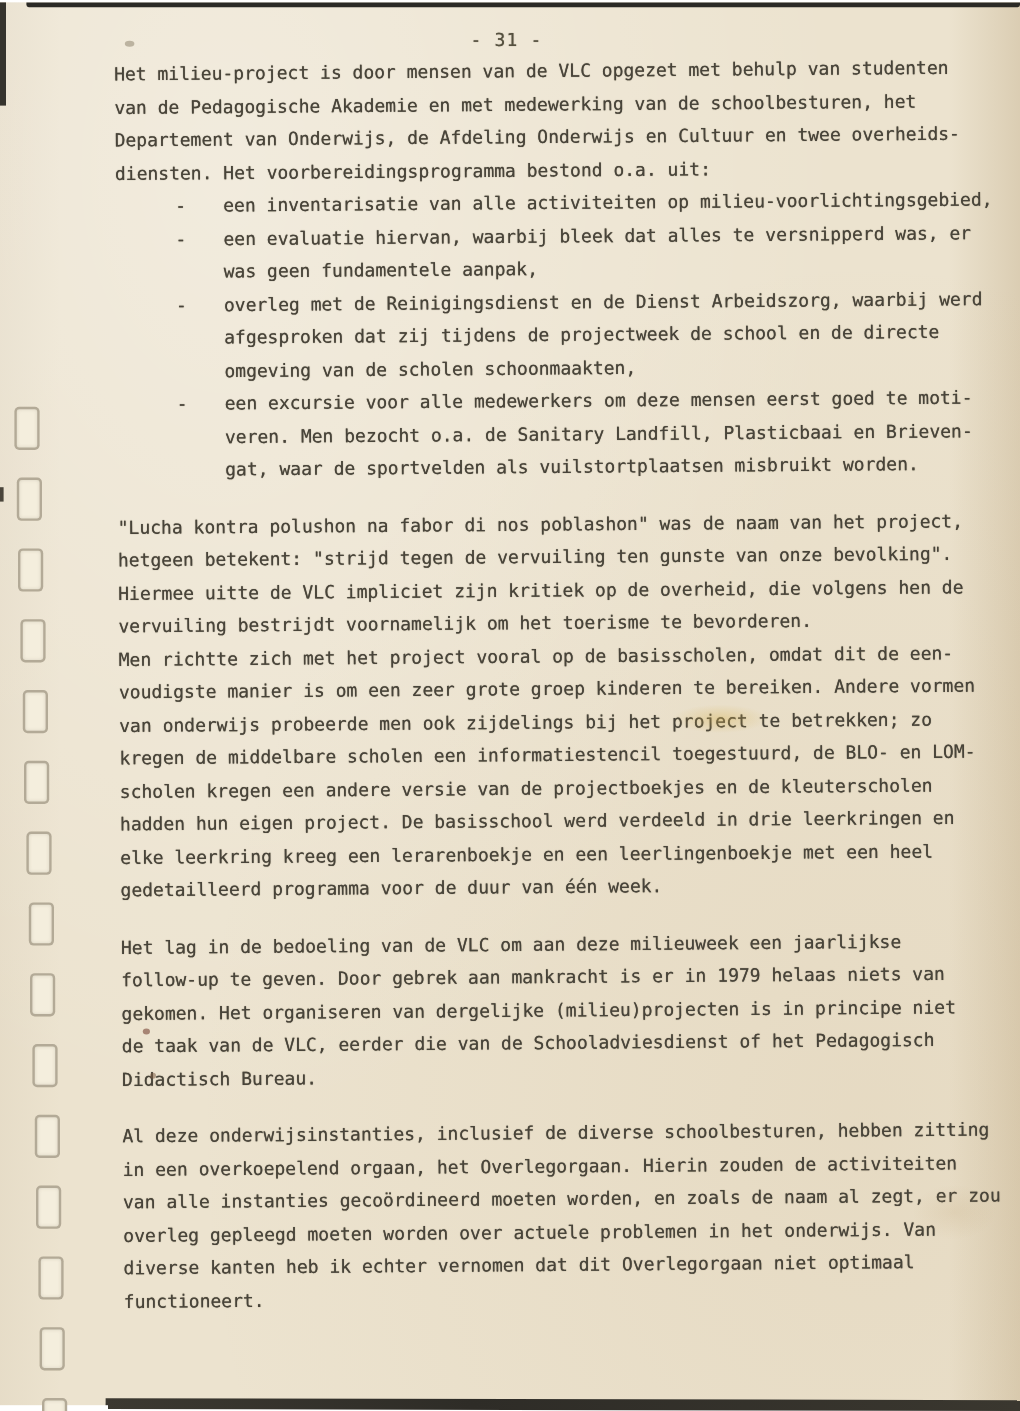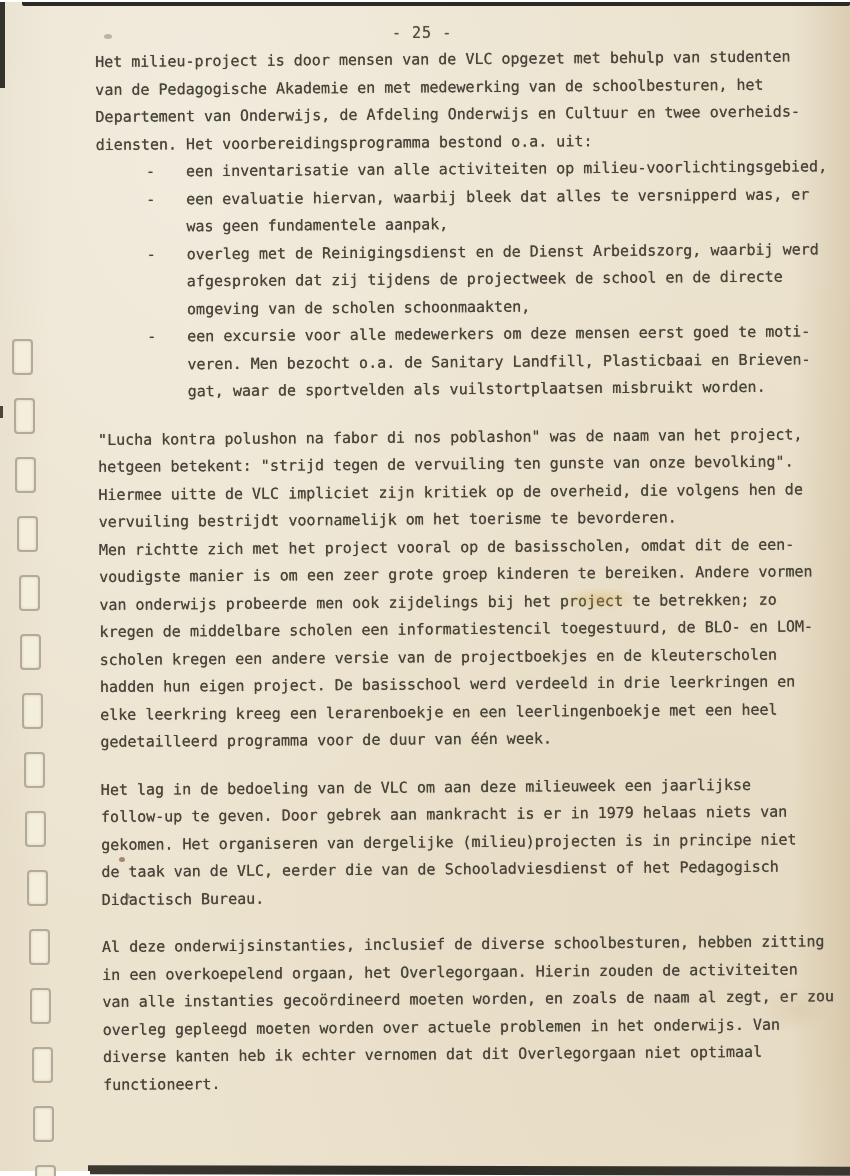--- a/index.html
+++ b/index.html
@@ -87,21 +87,21 @@
   .gap { margin-top: 20px; }
   .li { display: flex; }
   .li .dash { width: 90px; padding-left: 50px; box-sizing: border-box; white-space: pre; }
   .li .li-lines { flex: 1; }
 </style>
 </head>
 <body>
 
 <div class="paper">
 
-  <div class="page-number">- 25 -</div>
+  <div class="page-number">- 31 -</div>
 
   <div class="text-layer">
 
     <div class="block">
       <div class="ln">Het milieu-project is door mensen van de VLC opgezet met behulp van studenten</div>
       <div class="ln">van de Pedagogische Akademie en met medewerking van de schoolbesturen, het</div>
       <div class="ln">Departement van Onderwijs, de Afdeling Onderwijs en Cultuur en twee overheids-</div>
       <div class="ln">diensten. Het voorbereidingsprogramma bestond o.a. uit:</div>
     </div>
 

